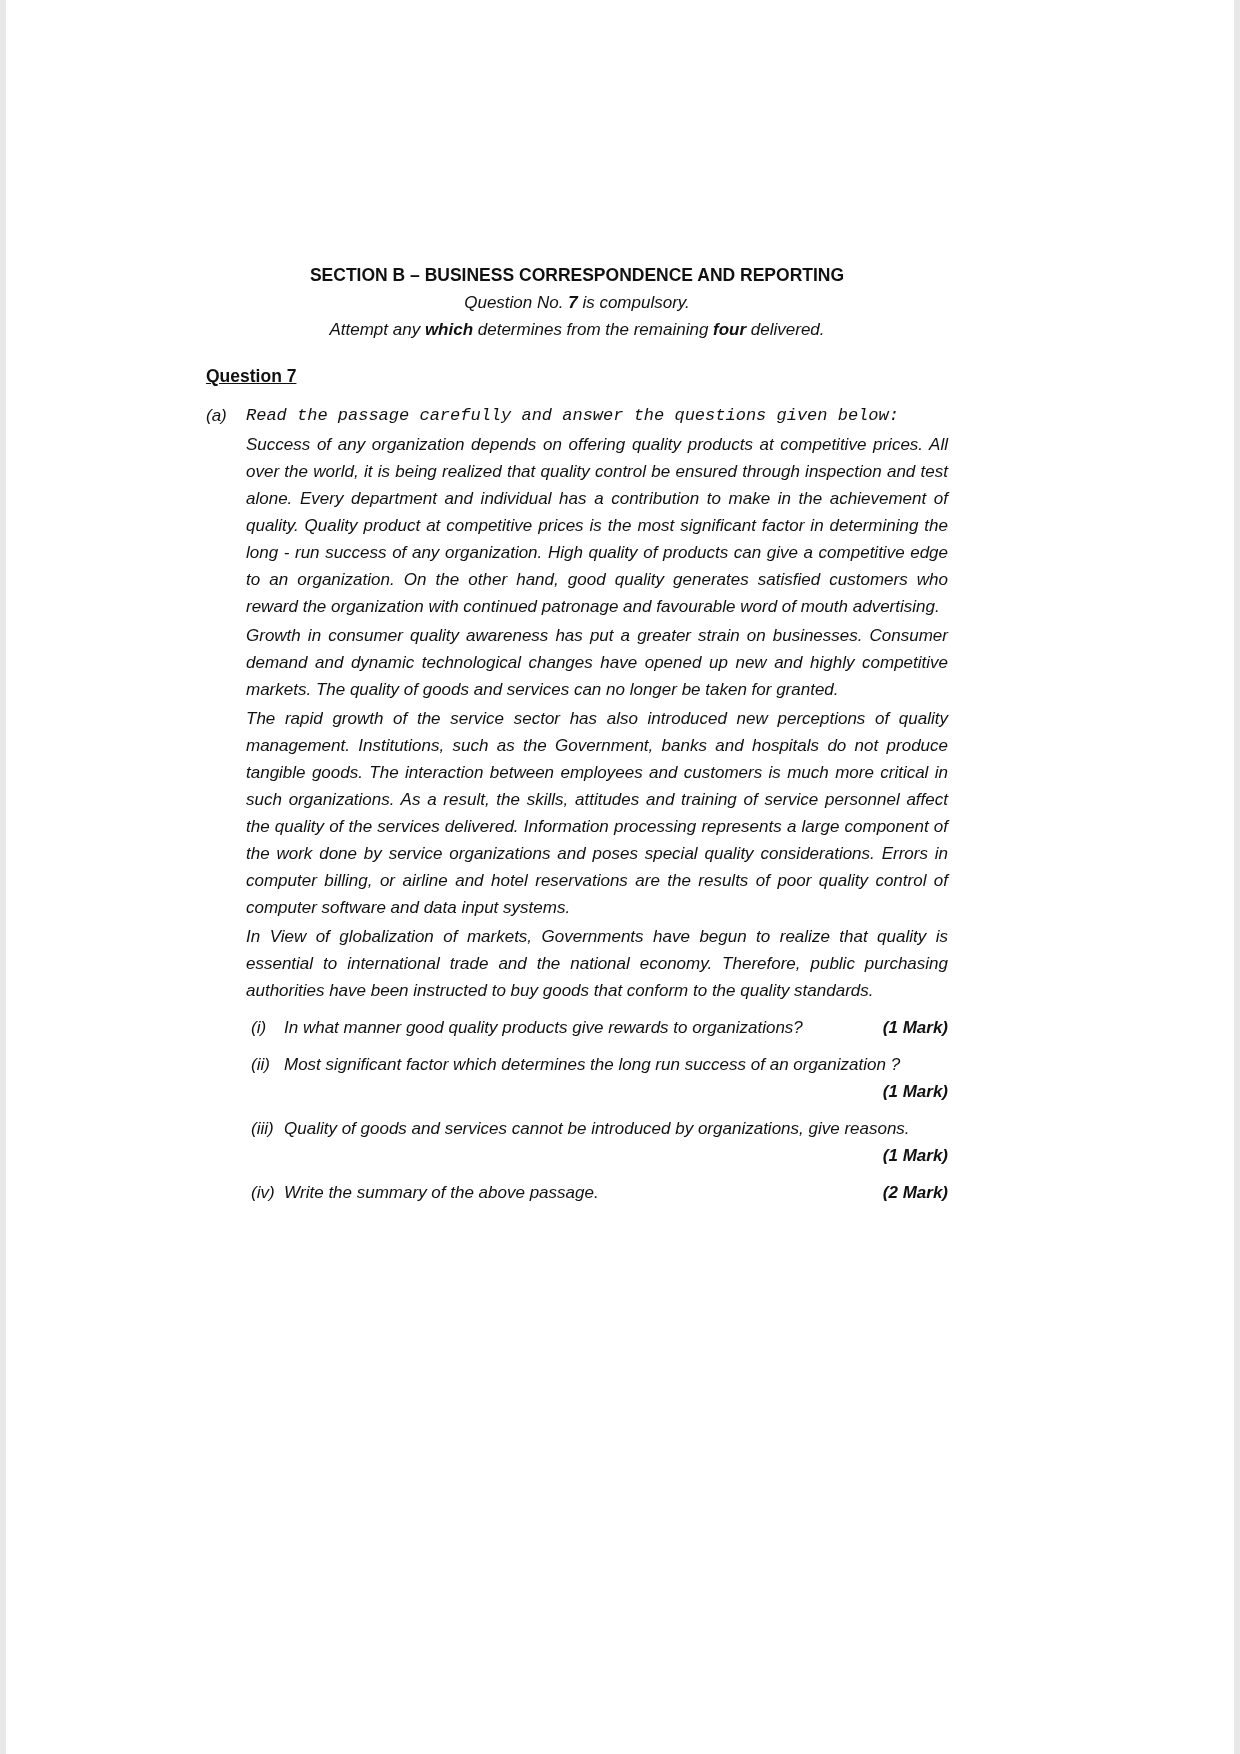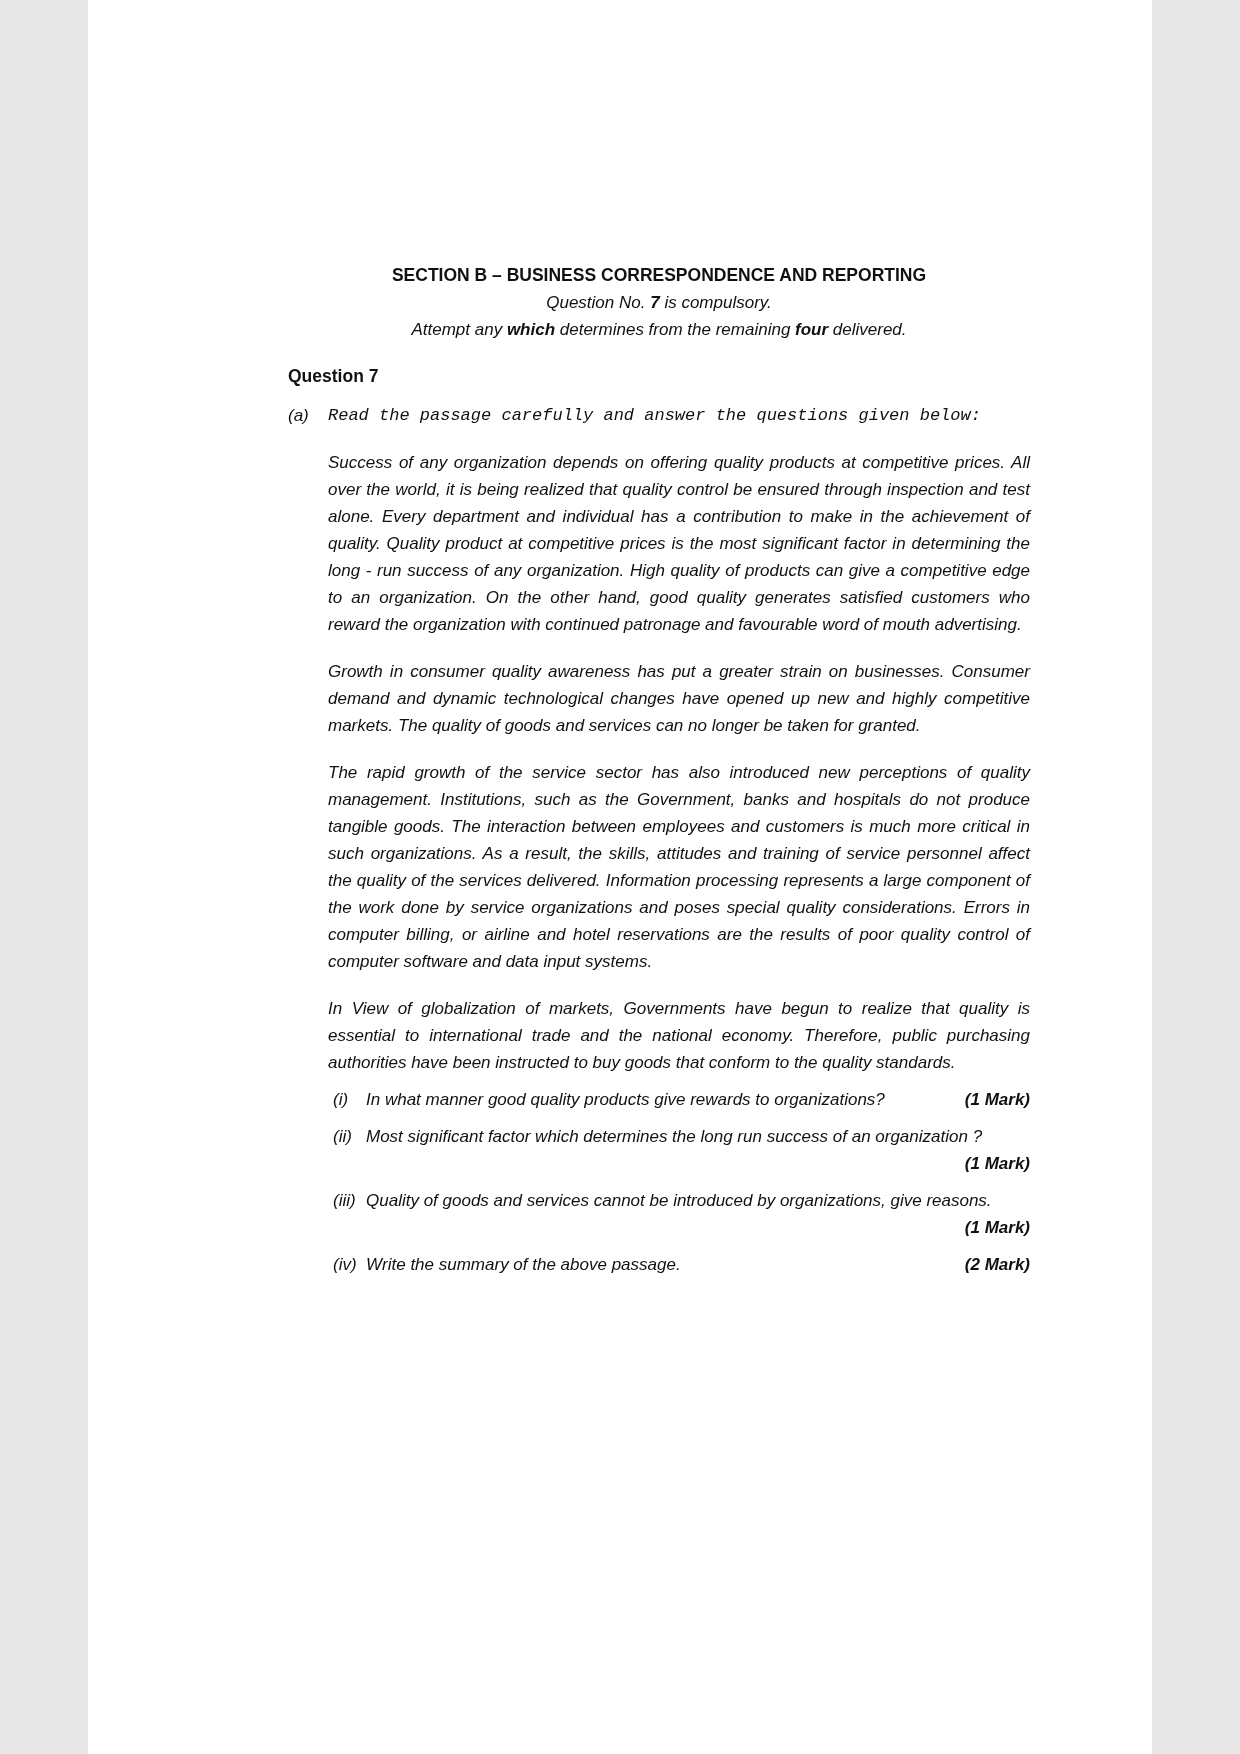--- a/index.html
+++ b/index.html
@@ -1,18 +1,18 @@
 <!DOCTYPE html>
 <html><head>
 <meta charset="utf-8">
 <style>
   * { margin: 0; padding: 0; box-sizing: border-box; }
   html, body { background: #e8e8e8; }
   .page {
-    width: 1064px;
+    width: 1228px;
     height: 1754px;
     margin: 0 auto;
     background: #ffffff;
     position: relative;
     font-family: "Liberation Sans", sans-serif;
     color: #111111;
   }
   .content {
     position: absolute;
     top: 262px;
@@ -30,36 +30,37 @@
   .center-note {
     text-align: center;
     font-style: italic;
   }
   .center-note .bold { font-weight: bold; }
   .question-heading {
     font-weight: bold;
     font-size: 17.5px;
     font-style: normal;
     margin-top: 20px;
+    text-decoration: underline;
   }
   .part {
     display: flex;
     margin-top: 12px;
     font-style: italic;
   }
   .part-label {
     flex: none;
     width: 40px;
   }
   .part-body { flex: 1; }
   .instruction { font-style: italic; font-family: Liberation Mono, monospace; }
   .para {
     font-style: italic;
     text-align: justify;
-    margin-top: 20px;
+    margin-top: 2px;
   }
   .subq {
     display: flex;
     margin-top: 10px;
     font-style: italic;
   }
   .subq-num {
     flex: none;
     width: 38px;
     padding-left: 5px;

